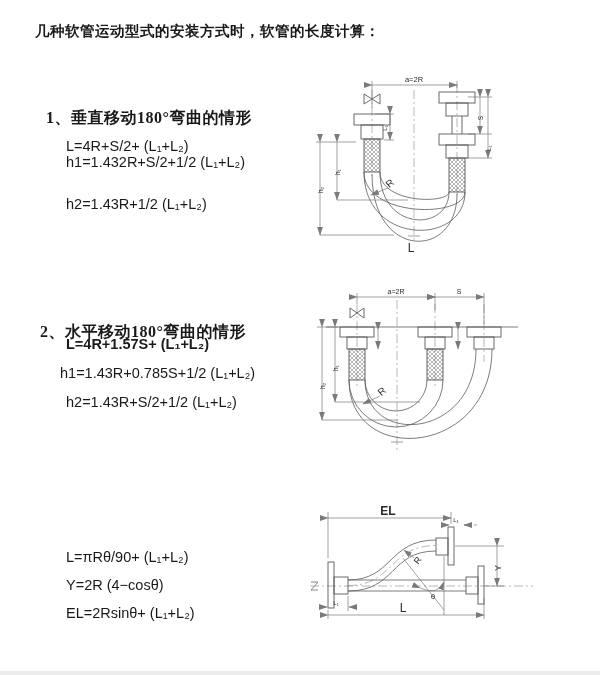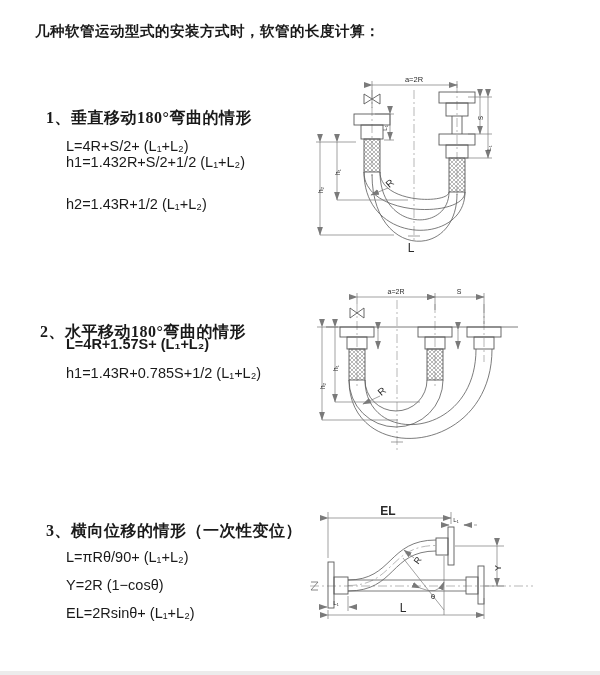--- a/index.html
+++ b/index.html
@@ -24,25 +24,25 @@
 
   <div class="title">几种软管运动型式的安装方式时，软管的长度计算：</div>
 
   <div class="sec-heading" style="left:46px; top:108px;">1、垂直移动180°弯曲的情形</div>
   <div class="formula" style="left:66px; top:138px;">L=4R+S/2+ (L₁+L₂)</div>
   <div class="formula" style="left:66px; top:154px;">h1=1.432R+S/2+1/2 (L₁+L₂)</div>
   <div class="formula" style="left:66px; top:196px;text-align:right;">h2=1.43R+1/2 (L₁+L₂)</div>
 
   <div class="sec-heading" style="left:40px; top:308px;margin-top:14px;">2、水平移动180°弯曲的情形</div>
   <div class="formula" style="left:66px; top:336px;font-weight:bold;">L=4R+1.57S+ (L₁+L₂)</div>
-  <div class="formula" style="left:66px; top:365px;">h1=1.43R+0.785S+1/2 (L₁+L₂)</div>
-
-  <div class="sec-heading" style="left:46px; top:521px;">3、横向位移的情形（一次性变位）</div>
+  <div class="formula" style="left:60px; top:365px;">h1=1.43R+0.785S+1/2 (L₁+L₂)</div>
+  <div class="formula" style="left:66px; top:394px;">h2=1.43R+S/2+1/2 (L₁+L₂)</div>
+
   <div class="formula" style="left:66px; top:549px;">L=πRθ/90+ (L₁+L₂)</div>
-  <div class="formula" style="left:66px; top:577px;">Y=2R (1−cosθ)</div>
+  <div class="formula" style="left:66px; top:577px;">Y=2R (4−cosθ)</div>
   <div class="formula" style="left:66px; top:605px;">EL=2Rsinθ+ (L₁+L₂)</div>
 
   <svg class="dwg" style="left:312px; top:70px;" width="290" height="192" viewBox="0 0 290 192">
     <defs>
       <marker id="ar" markerWidth="9" markerHeight="7" refX="8" refY="3.5" orient="auto" markerUnits="userSpaceOnUse">
         <path d="M0,0.6 L8.6,3.5 L0,6.4 Z" fill="#7a7a7a"></path>
       </marker>
       <pattern id="braid" width="4" height="4" patternUnits="userSpaceOnUse">
         <path d="M0,4 L4,0 M0,0 L4,4" stroke="#8a8a8a" stroke-width="0.6"></path>
       </pattern>

